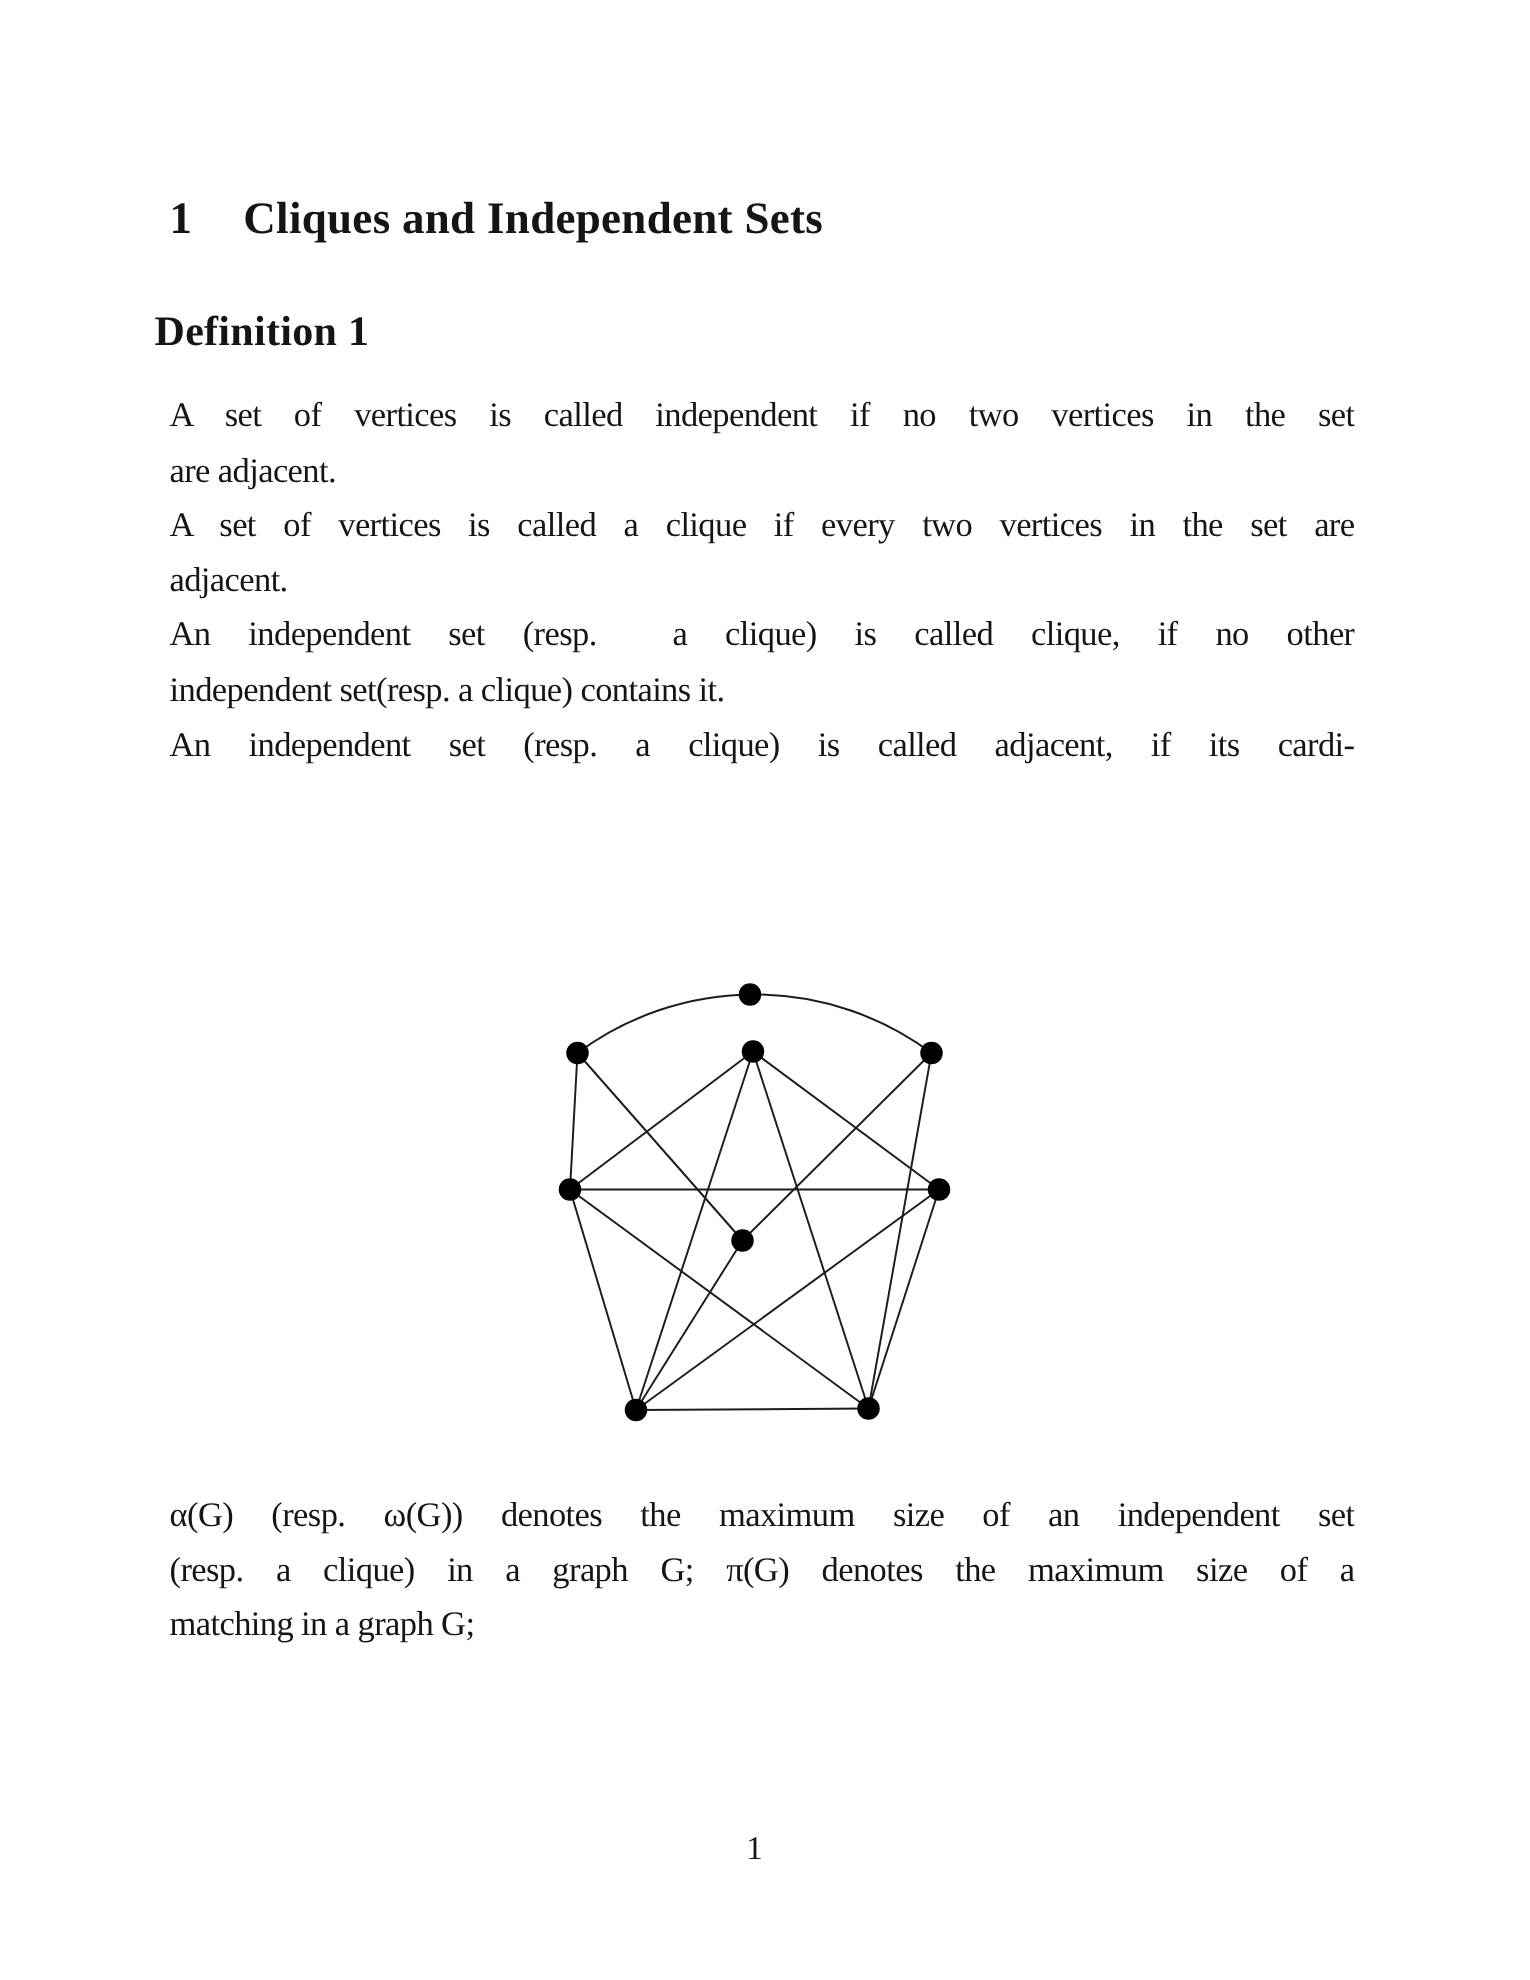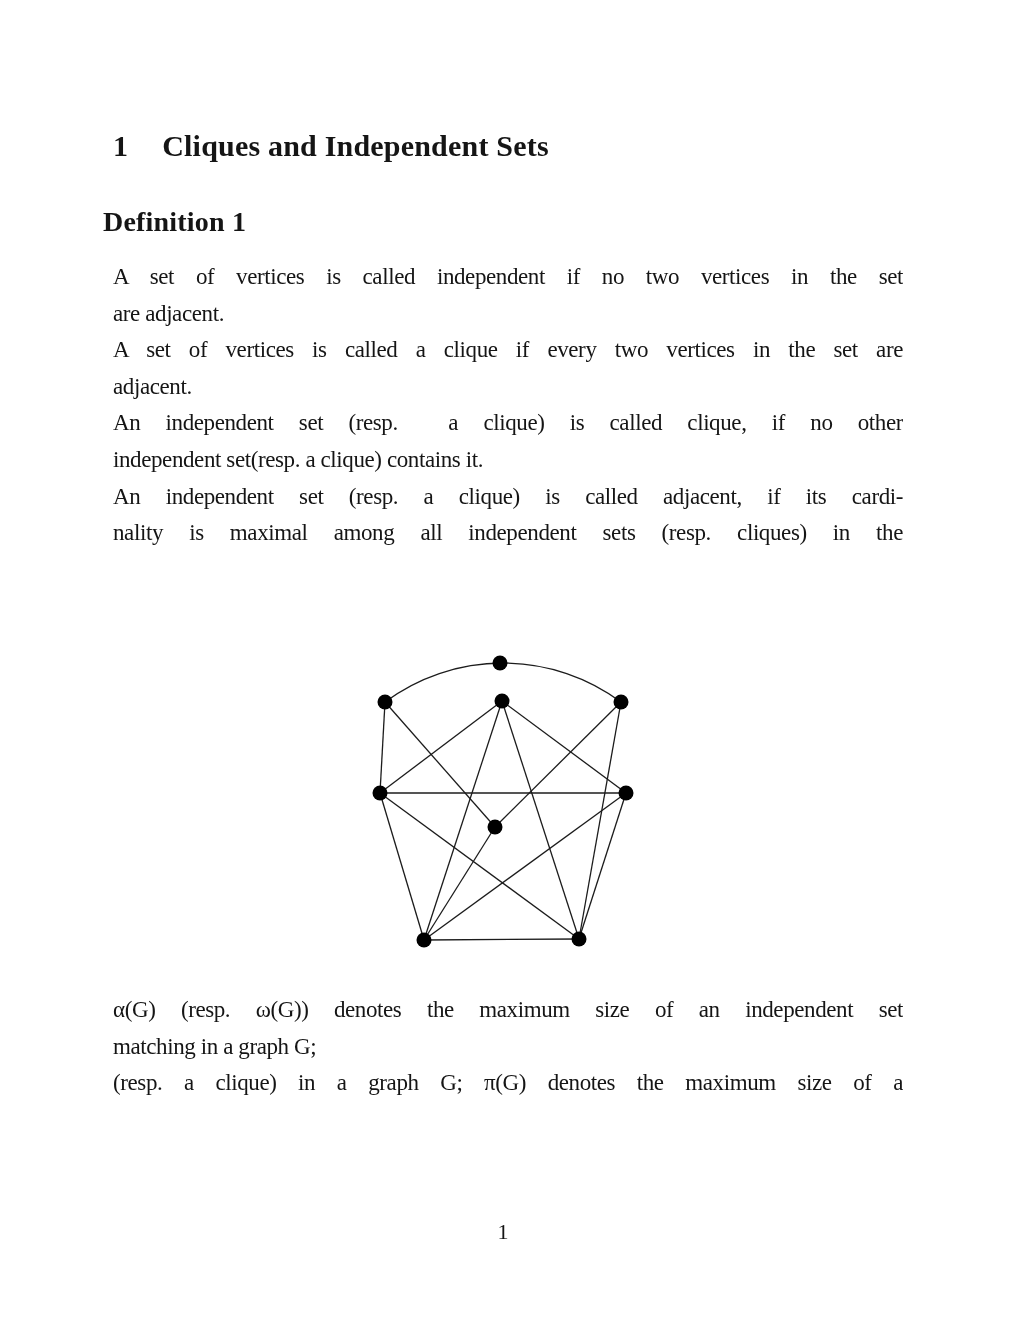--- a/index.html
+++ b/index.html
@@ -57,21 +57,20 @@
   <div class="def-heading">Definition 1</div>
 
   <div class="para" id="para-definitions">
       <div class="tline"><span>A set of vertices is called </span><span class="it">independent</span><span> if no two vertices in the set</span></div>
       <div class="tline last"><span>are adjacent.</span></div>
       <div class="tline"><span>A set of vertices is called a </span><span class="it">clique</span><span> if every two vertices in the set are</span></div>
       <div class="tline last"><span>adjacent.</span></div>
       <div class="tline"><span>An independent set (resp.&nbsp; a clique) is called </span><span class="it">clique</span><span>, if no other</span></div>
       <div class="tline last"><span>independent set(resp. a clique) contains it.</span></div>
       <div class="tline"><span>An independent set (resp. a clique) is called </span><span class="it">adjacent</span><span>, if its cardi-</span></div>
-      <div class="tline"><span>nality is maximal among all independent sets (resp. cliques) in the</span></div>
     </div>
 
   <svg class="graph-svg" id="graph-figure" width="1020" height="1320" viewBox="0 0 1020 1320">
       <path d="M 385,702 A 198,198 0 0 1 621,702" fill="none" stroke="#1c1c1c" stroke-width="1.3"></path>
       <line x1="385" y1="702" x2="380" y2="793" stroke="#1c1c1c" stroke-width="1.3"></line>
       <line x1="385" y1="702" x2="495" y2="827" stroke="#1c1c1c" stroke-width="1.3"></line>
       <line x1="502" y1="701" x2="380" y2="793" stroke="#1c1c1c" stroke-width="1.3"></line>
       <line x1="502" y1="701" x2="626" y2="793" stroke="#1c1c1c" stroke-width="1.3"></line>
       <line x1="502" y1="701" x2="424" y2="940" stroke="#1c1c1c" stroke-width="1.3"></line>
       <line x1="502" y1="701" x2="579" y2="939" stroke="#1c1c1c" stroke-width="1.3"></line>
@@ -90,19 +89,19 @@
       <circle cx="621" cy="702" r="7.5" fill="#000000"></circle>
       <circle cx="380" cy="793" r="7.5" fill="#000000"></circle>
       <circle cx="626" cy="793" r="7.5" fill="#000000"></circle>
       <circle cx="495" cy="827" r="7.5" fill="#000000"></circle>
       <circle cx="424" cy="940" r="7.5" fill="#000000"></circle>
       <circle cx="579" cy="939" r="7.5" fill="#000000"></circle>
     </svg>
 
   <div class="para" id="para-notation">
       <div class="tline"><span class="it">α</span><span>(</span><span class="it">G</span><span>) (resp. </span><span class="it">ω</span><span>(</span><span class="it">G</span><span>)) denotes the maximum size of an independent set</span></div>
+      <div class="tline"><span>(resp. a clique) in a graph </span><span class="it">G</span><span>; </span><span class="it">π</span><span>(</span><span class="it">G</span><span>) denotes the maximum size of a</span></div>
       <div class="tline last"><span>matching in a graph </span><span class="it">G</span><span>;</span></div>
-      <div class="tline"><span>(resp. a clique) in a graph </span><span class="it">G</span><span>; </span><span class="it">π</span><span>(</span><span class="it">G</span><span>) denotes the maximum size of a</span></div>
     </div>
 
   <div class="pageno">1</div>
 
 </div>
 
 </body></html>

